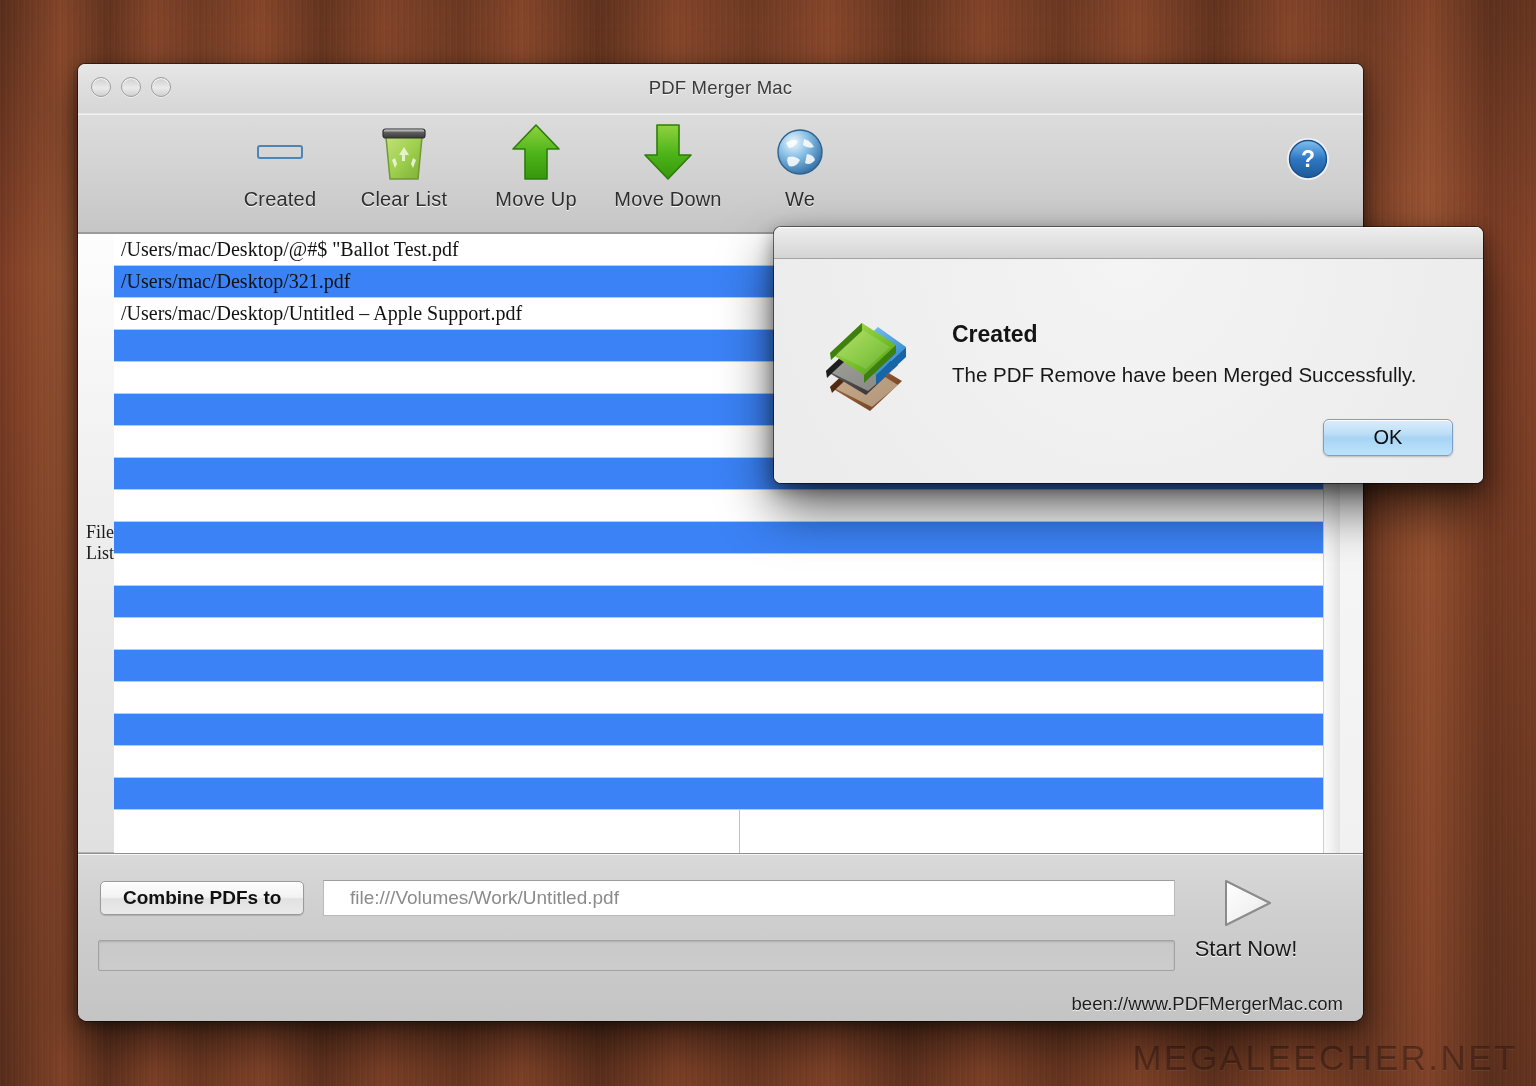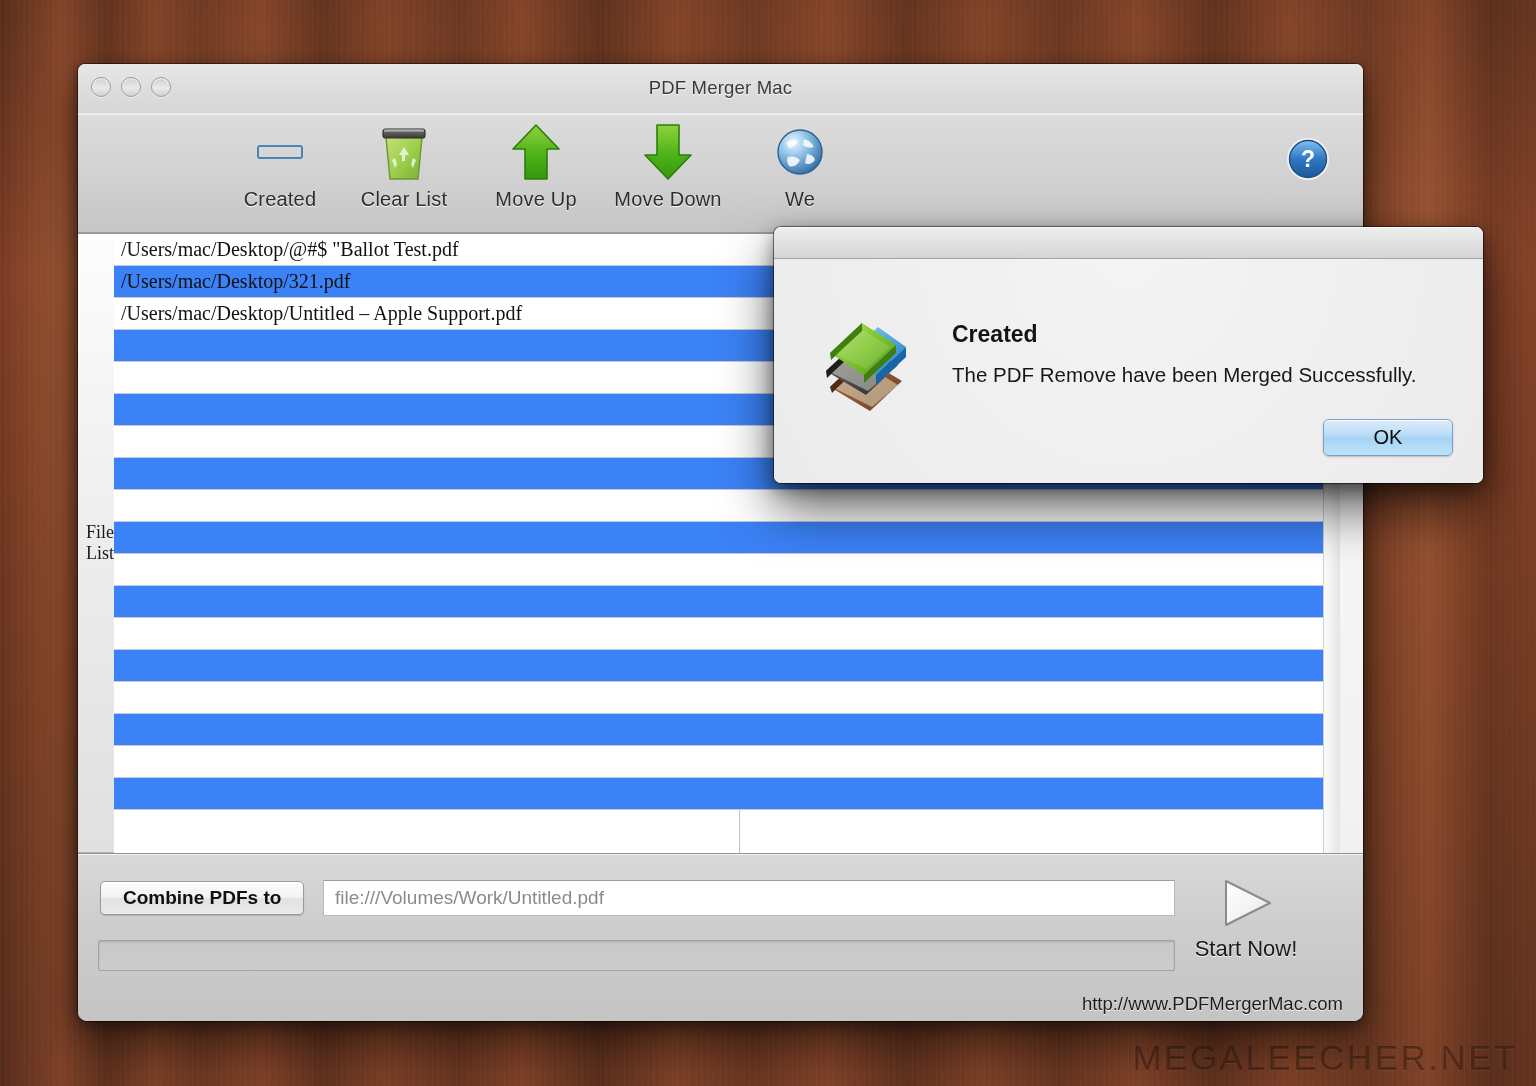--- a/index.html
+++ b/index.html
@@ -249,21 +249,21 @@
     cursor: default;
   }
   #output-path-field {
     position: absolute;
     left: 245px; top: 26px;
     width: 852px; height: 36px;
     background: #ffffff;
     border: 1px solid #b9b9b9;
     border-top-color: #9e9e9e;
     display: flex; align-items: center;
-    padding-left: 11px;
+    padding-left: 26px;
     font-size: 19px;
     color: #8b8b8b;
     overflow: hidden;
     white-space: nowrap;
   }
   #progress-bar {
     position: absolute;
     left: 20px; top: 86px;
     width: 1077px; height: 31px;
     border: 1px solid #a2a2a2;
@@ -535,21 +535,21 @@
                 <stop offset="60%" stop-color="#f2f2f2"></stop>
                 <stop offset="100%" stop-color="#dcdcdc"></stop>
               </linearGradient>
             </defs>
             <path d="M12 6 L56 28 L12 50 Z" fill="url(#gPlay)" stroke="#8b8b8b" stroke-width="2" stroke-linejoin="round"></path>
           </svg>
         </div>
         <div class="slabel">Start Now!</div>
       </div>
 
-      <div id="site-url">http://www.PDFMergerMac.com</div>
+      <div id="site-url">been://www.PDFMergerMac.com</div>
     </div>
   </div>
 
   <div id="alert-dialog">
     <div id="alert-titlebar"></div>
     <div id="alert-body">
 
       <div id="alert-icon">
         <svg width="96" height="96" viewBox="0 0 96 96">
           <defs>

